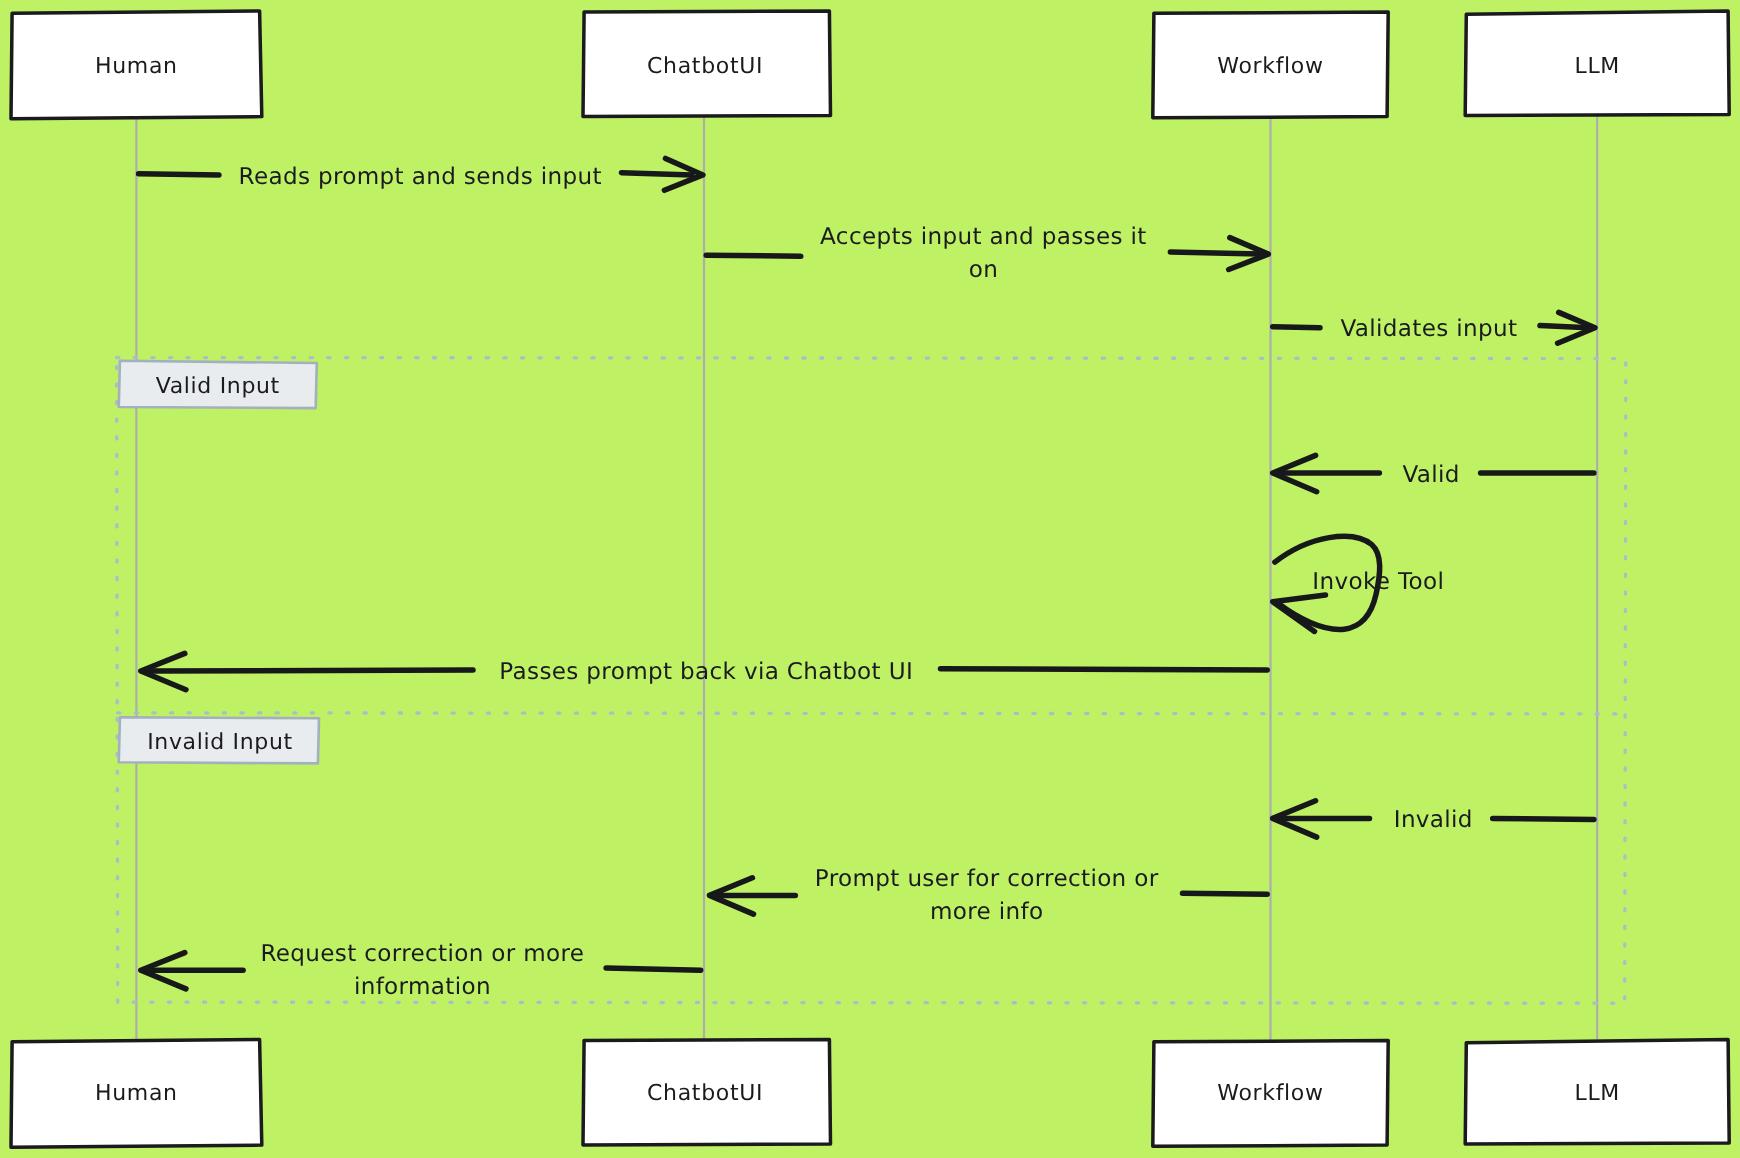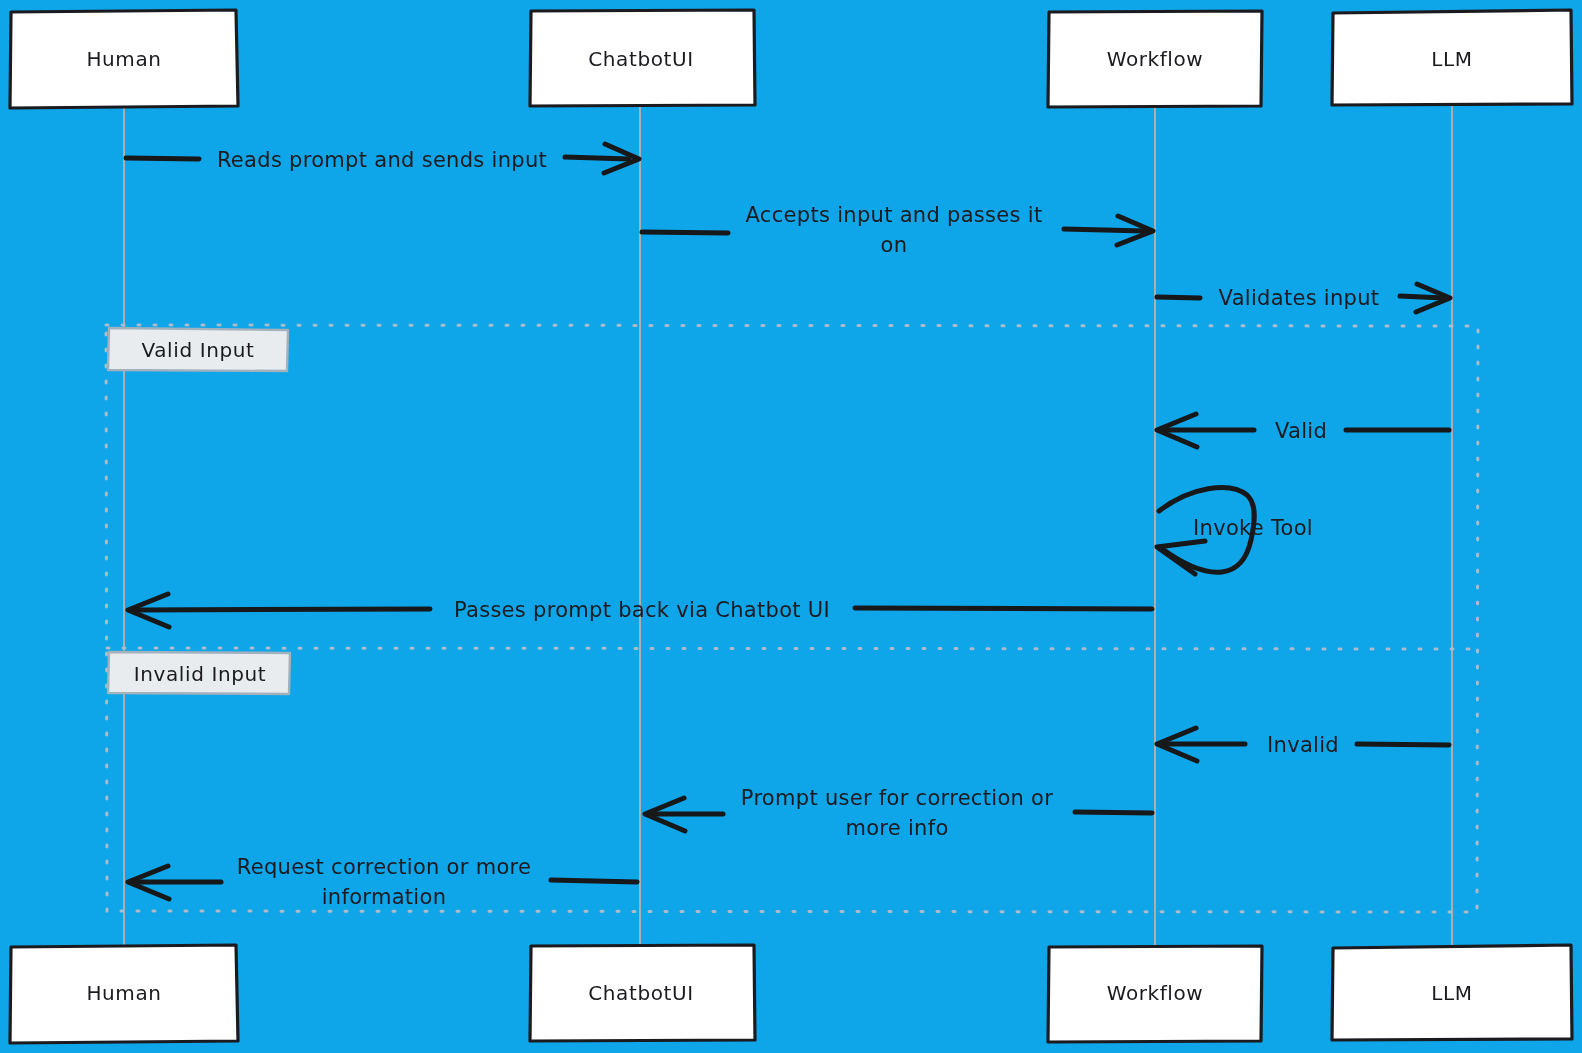--- a/index.html
+++ b/index.html
@@ -6,21 +6,21 @@
   html, body {
     margin: 0;
     padding: 0;
     background: #ffffff;
     font-family: "DejaVu Sans", sans-serif;
   }
   #canvas {
     position: relative;
     width: 1582px;
     height: 1053px;
-    background: #0ea5e9;
+    background: #bef264;
     overflow: hidden;
   }
   #diagram-svg {
     position: absolute;
     left: 0;
     top: 0;
     width: 1582px;
     height: 1053px;
   }
   .participant-label,

